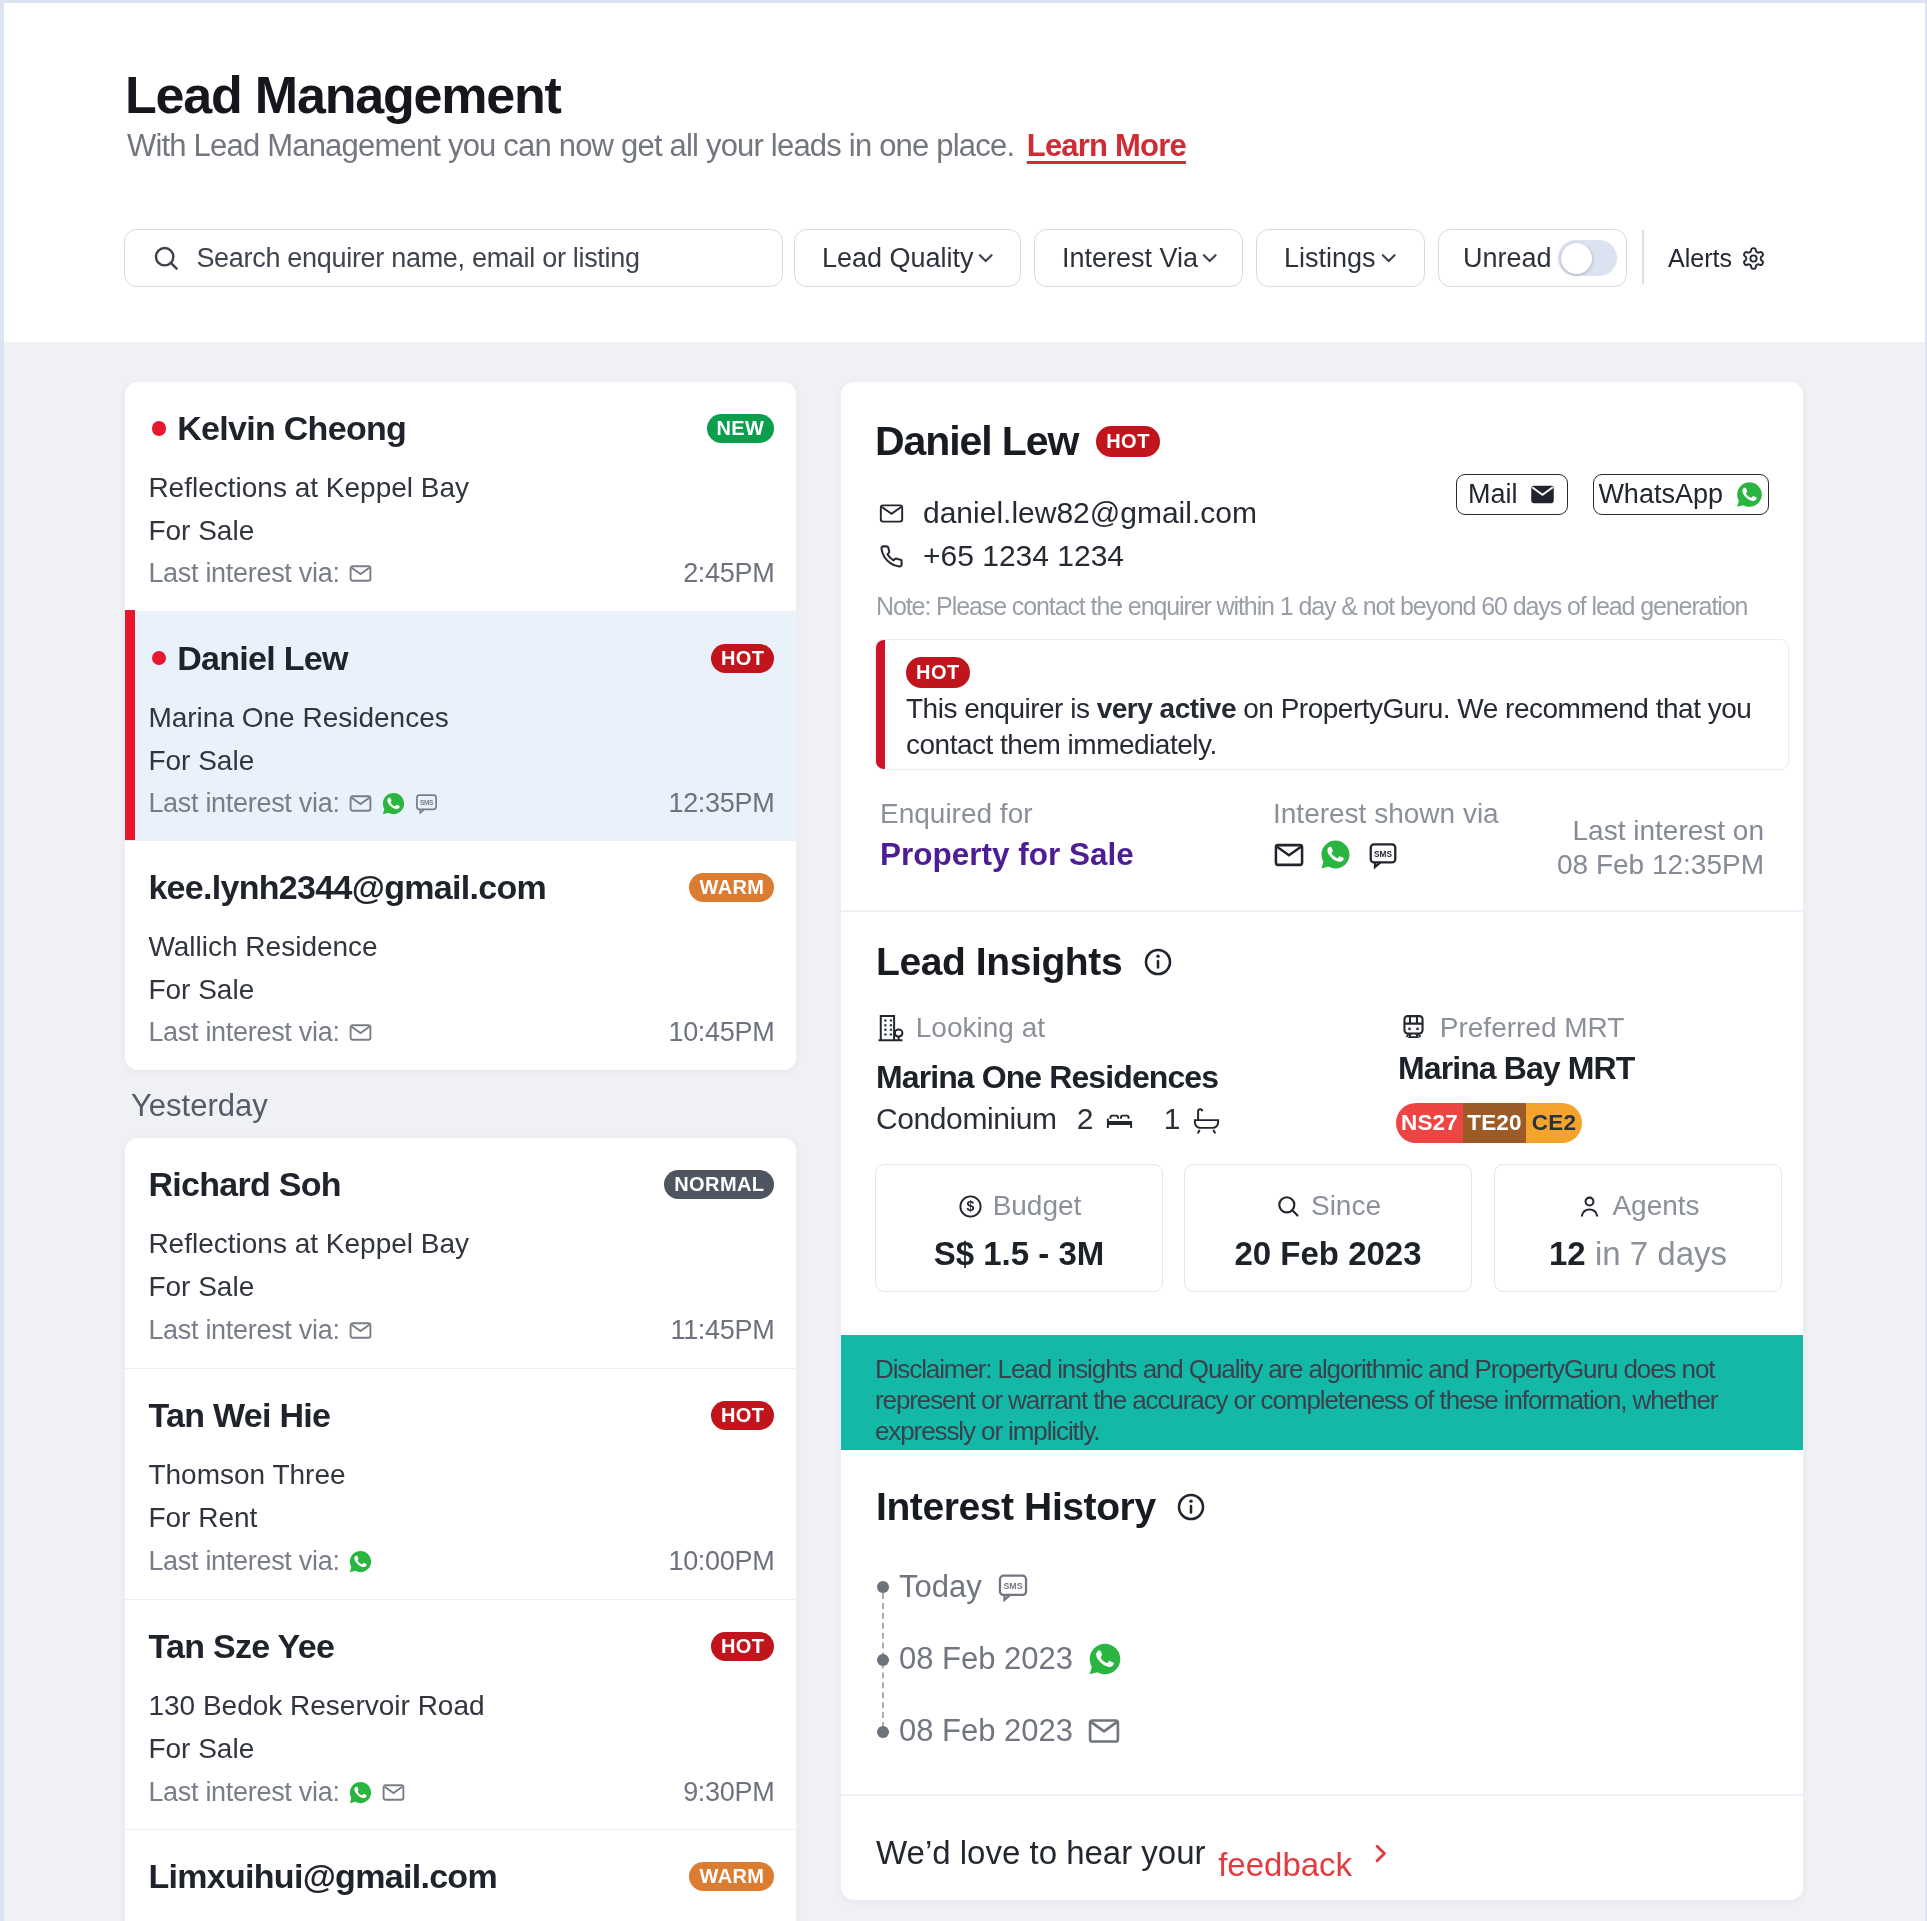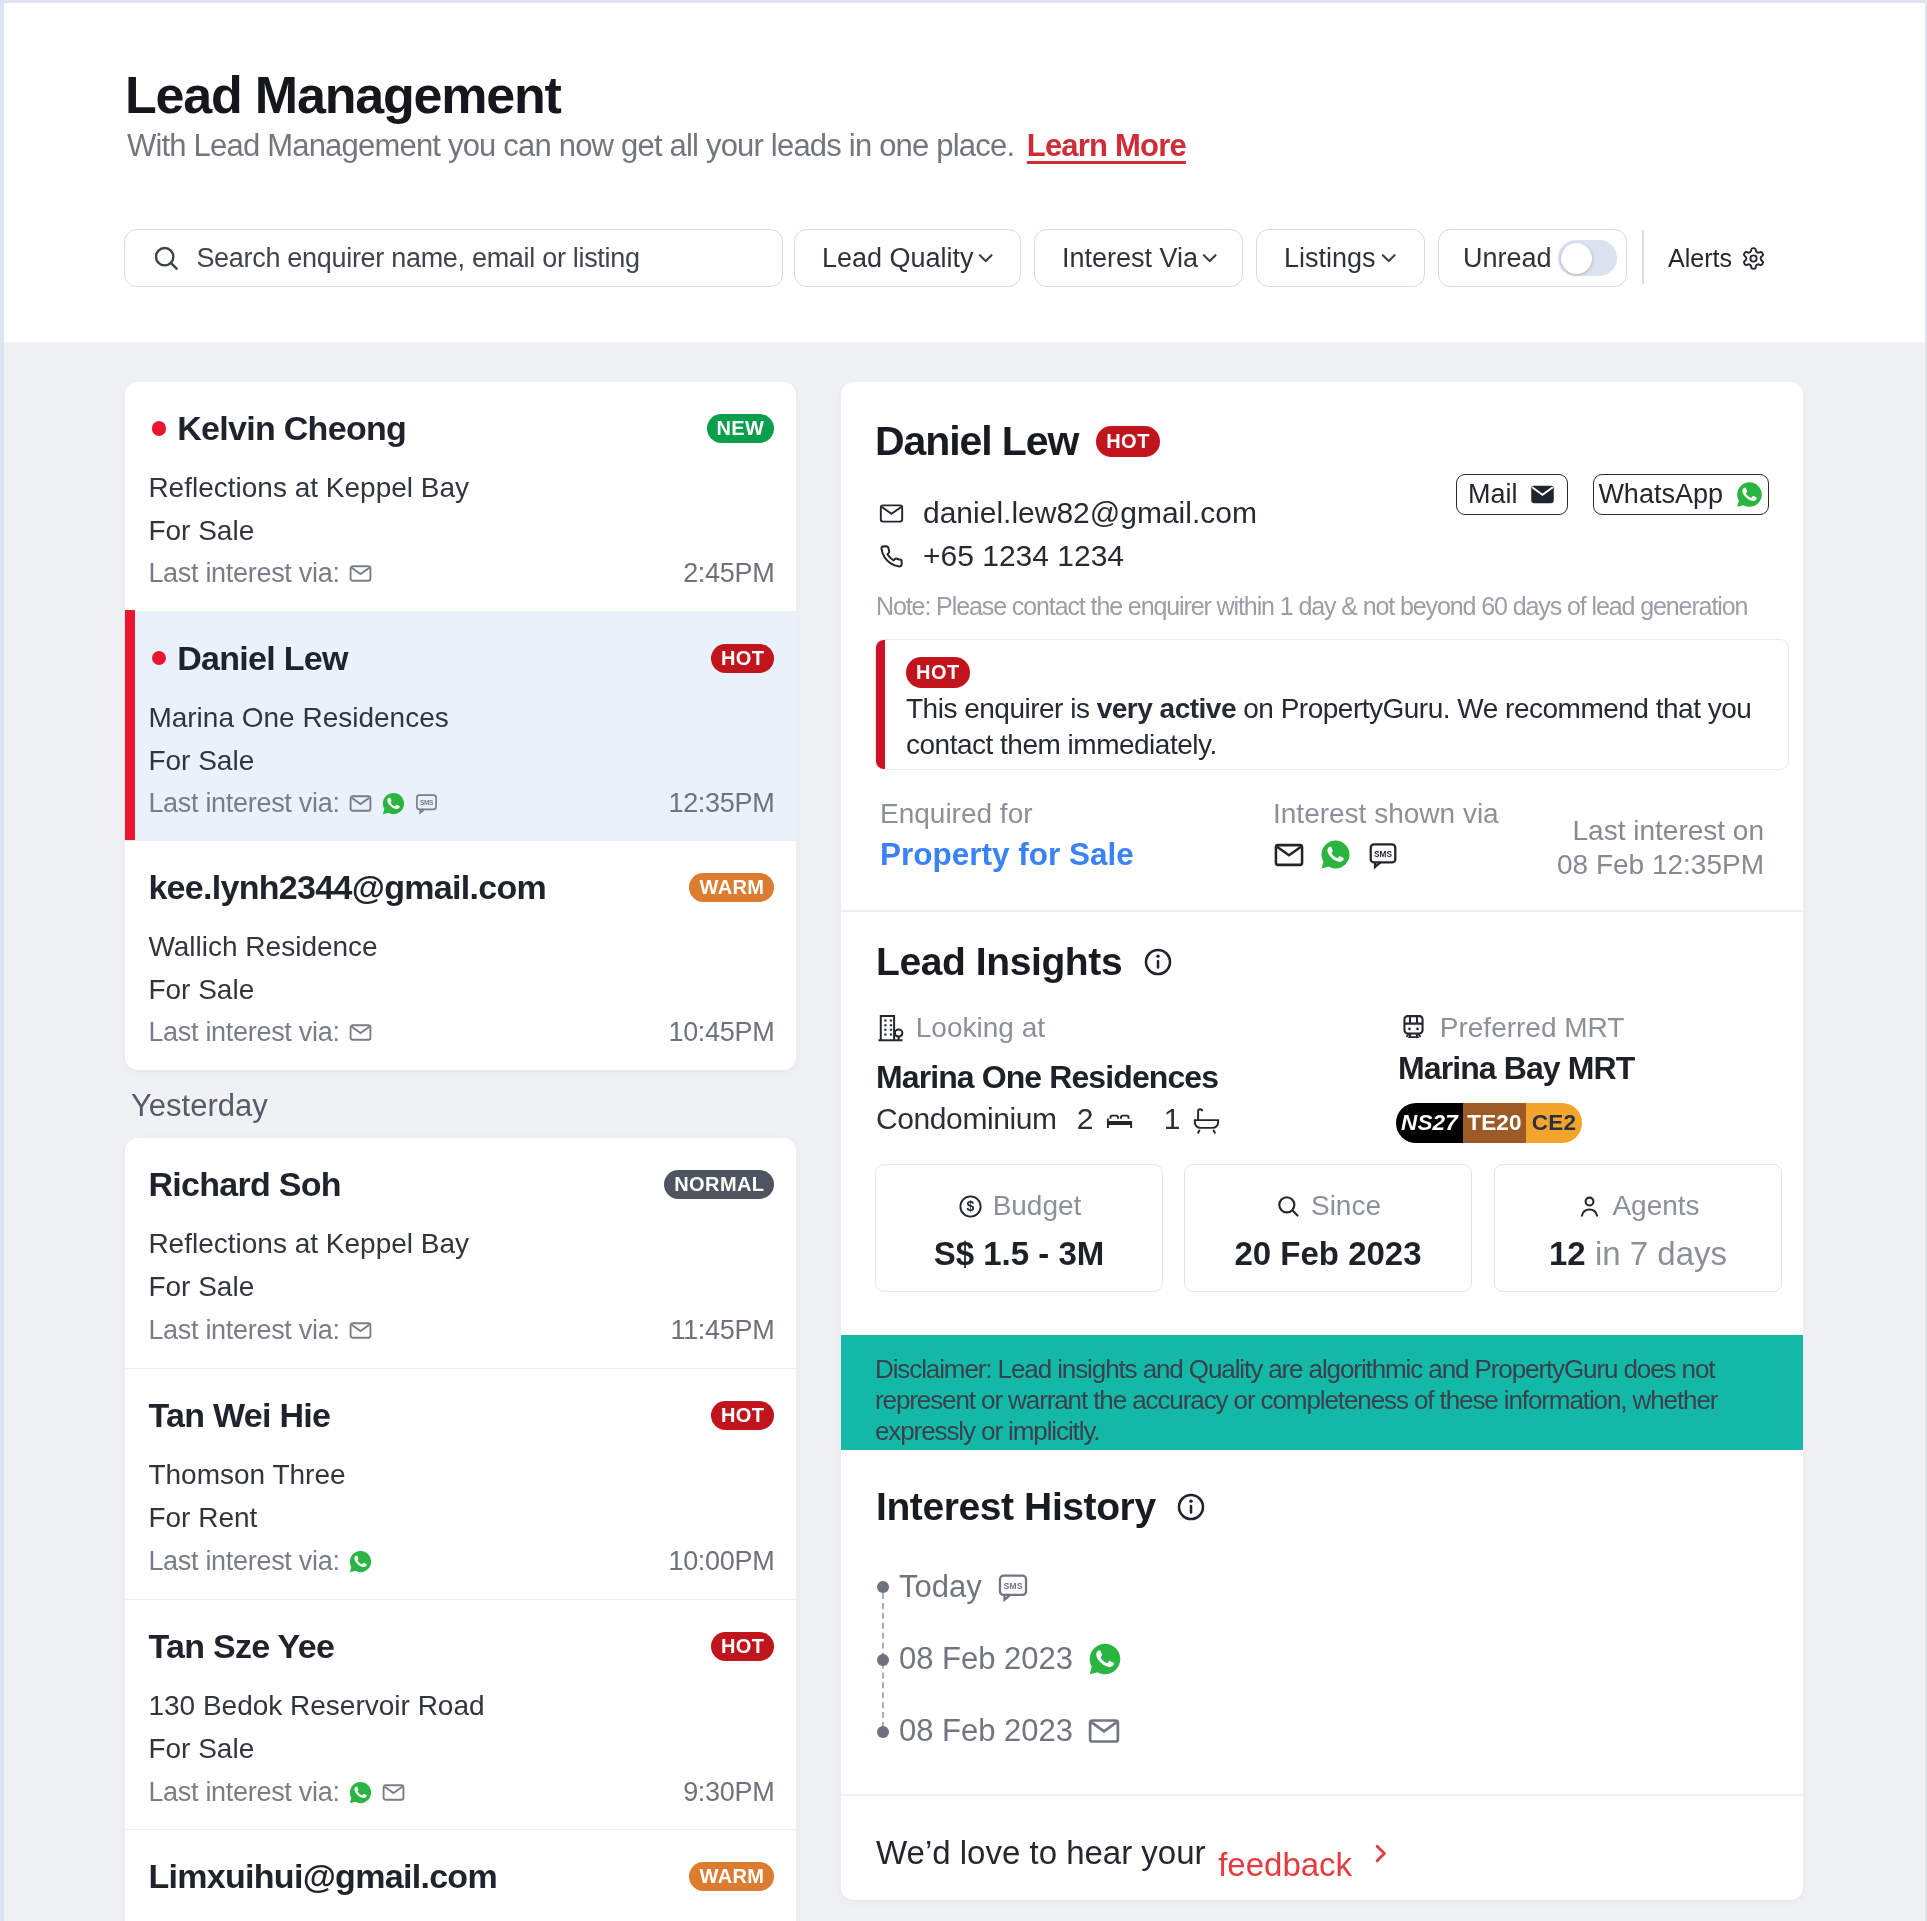--- a/index.html
+++ b/index.html
@@ -226,21 +226,21 @@
   <div class="crow" style="left:37px;top:158px;height:32px;"><svg width="27" height="27" viewBox="0 0 24 24" fill="none" stroke="#23262e" stroke-width="1.8" stroke-linecap="round" stroke-linejoin="round">
         <path d="M21 16.4v2.6a1.8 1.8 0 0 1-2 1.8 17.8 17.8 0 0 1-7.75-2.76 17.5 17.5 0 0 1-5.4-5.4A17.8 17.8 0 0 1 3.1 5a1.8 1.8 0 0 1 1.8-2h2.6a1.8 1.8 0 0 1 1.8 1.55c.11.86.32 1.7.61 2.52a1.8 1.8 0 0 1-.4 1.9l-1.1 1.1a14.4 14.4 0 0 0 5.4 5.4l1.1-1.1a1.8 1.8 0 0 1 1.9-.4c.81.3 1.66.5 2.52.61A1.8 1.8 0 0 1 21 16.4z"></path>
       </svg>+65 1234 1234</div>
   <div id="note">Note: Please contact the enquirer within 1 day &amp; not beyond 60 days of lead generation</div>
   <div id="alert">
     <span class="bar"></span>
     <span class="hotbadge" style="position:absolute;left:30px;top:17px;">HOT</span>
     <div class="txt">This enquirer is <b>very active</b> on PropertyGuru. We recommend that you<br>contact them immediately.</div>
   </div>
   <div class="abs glabel" style="left:39px;top:416px;">Enquired for</div>
-  <div class="abs" style="left:39px;top:454px;font-size:31.5px;font-weight:700;color:#3b82f6;">Property for Sale</div>
+  <div class="abs" style="left:39px;top:454px;font-size:31.5px;font-weight:700;color:#4c1d95;">Property for Sale</div>
   <div class="abs glabel" style="left:432px;top:416px;">Interest shown via</div>
   <div class="abs" style="left:432px;top:456px;display:flex;align-items:center;gap:14.4px;">
     <svg width="32" height="32" viewBox="0 0 24 24" fill="none" stroke="#20242e" stroke-width="1.9">
         <rect x="2.2" y="4.6" width="19.6" height="14.8" rx="1.6"></rect>
         <path d="M3 5.8l9 6.4 9-6.4"></path>
       </svg>
     <svg width="33" height="33" viewBox="0 0 24 24">
         <path fill="#2ab540" d="M12 1.8C6.4 1.8 1.8 6.4 1.8 12c0 1.9.5 3.7 1.4 5.2L1.8 22.2l5.2-1.4c1.5.9 3.2 1.4 5 1.4 5.6 0 10.2-4.6 10.2-10.2S17.6 1.8 12 1.8z"></path>
         <path fill="#fff" d="M17.3 14.2c-.3-.15-1.7-.85-2-.95-.25-.1-.45-.15-.65.15-.2.3-.75.95-.9 1.15-.17.2-.34.22-.63.07-.3-.15-1.23-.45-2.34-1.44-.87-.77-1.45-1.72-1.62-2.02-.17-.3-.02-.45.13-.6.13-.13.3-.34.44-.5.15-.17.2-.3.3-.5.1-.2.05-.36-.02-.5-.07-.15-.65-1.58-.9-2.16-.23-.57-.47-.5-.65-.5l-.55-.01c-.2 0-.5.07-.78.36-.27.3-1.02 1-1.02 2.43 0 1.43 1.04 2.82 1.19 3.01.15.2 2.05 3.12 4.95 4.37.7.3 1.23.48 1.65.6.7.23 1.33.2 1.82.12.56-.08 1.72-.7 1.97-1.38.24-.68.24-1.27.17-1.39-.07-.12-.27-.2-.56-.34z"></path>
       </svg>
@@ -294,21 +294,21 @@
         <rect x="5" y="2.8" width="14" height="13.4" rx="2.4"></rect>
         <path d="M5 8.6h14M9.3 2.8v5.8M14.7 2.8v5.8"></path>
         <circle cx="8.9" cy="12.7" r="1" fill="#22262e" stroke="none"></circle>
         <circle cx="15.1" cy="12.7" r="1" fill="#22262e" stroke="none"></circle>
         <path d="M8.3 16.4 6.6 19M15.7 16.4l1.7 2.6M9.9 16.4 8.8 19h6.4l-1.1-2.6" stroke-width="1.4"></path>
       </svg>
     <span class="glabel">Preferred MRT</span>
   </div>
   <div class="abs" style="left:557px;top:668px;font-size:32px;font-weight:700;color:#1d2128;letter-spacing:-0.9px;">Marina Bay MRT</div>
   <div id="mrt">
-      <span style="width:67px;background:#000000;font-style:italic;">NS27</span>
+      <span style="width:67px;background:#ef4444;">NS27</span>
       <span style="width:63px;background:#9c5b26;">TE20</span>
       <span style="width:56px;background:#f4a42c;color:#2a3240;">CE2</span>
     </div>
 
   <div class="icard" style="left:34px;">
     <div class="lab"><svg width="27" height="27" viewBox="0 0 24 24" fill="none" stroke="#22262e" stroke-width="1.7" style="font-size:31px">
           <circle cx="12" cy="12" r="9"></circle>
           <text x="12" y="16.3" text-anchor="middle" font-size="12.5" font-weight="bold" fill="#22262e" stroke="none" font-family="Liberation Sans">$</text>
         </svg>Budget</div>
     <div class="val">S$ 1.5 - 3M</div>

